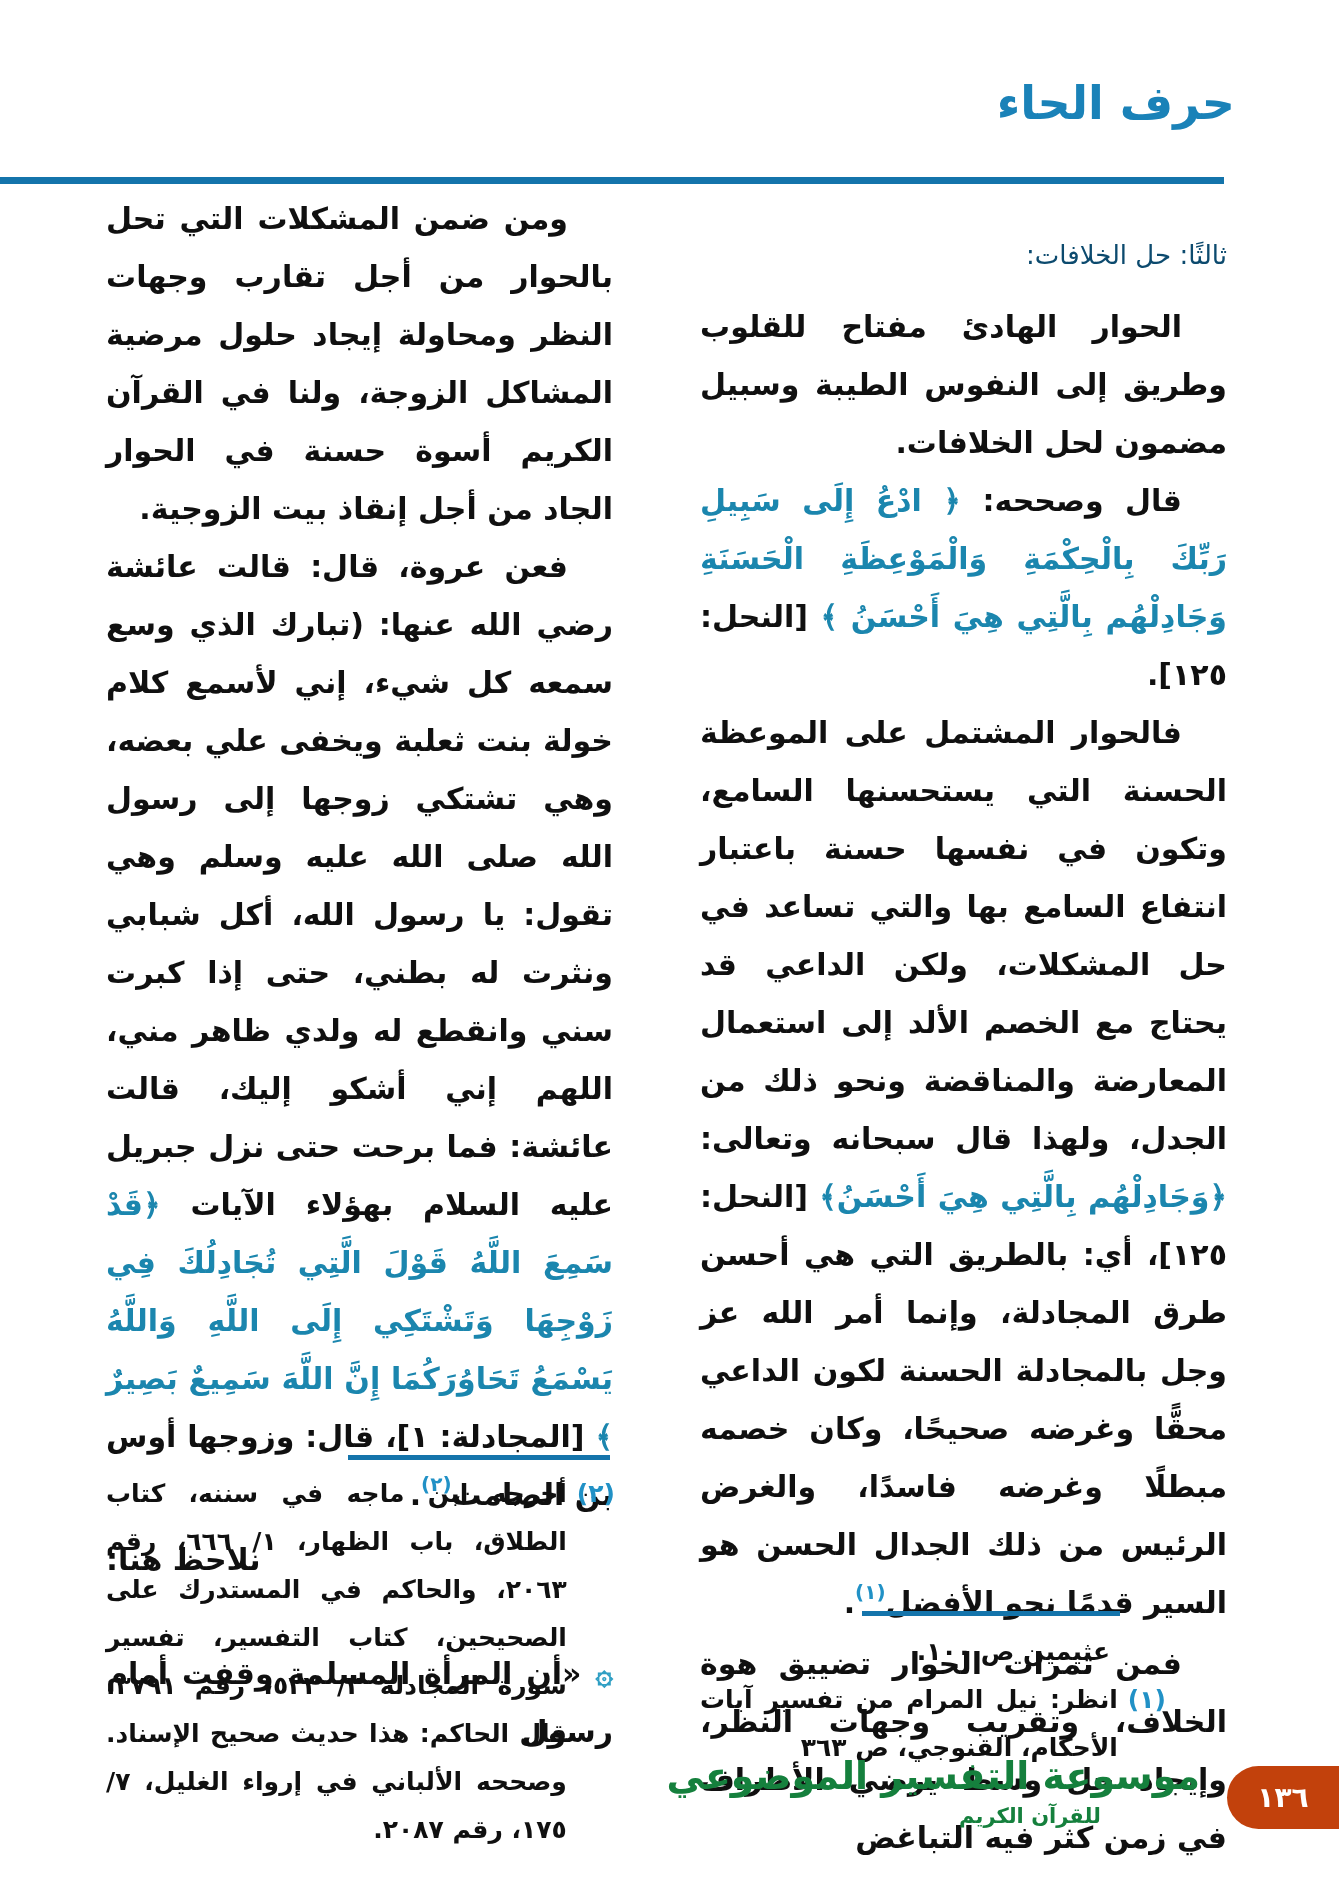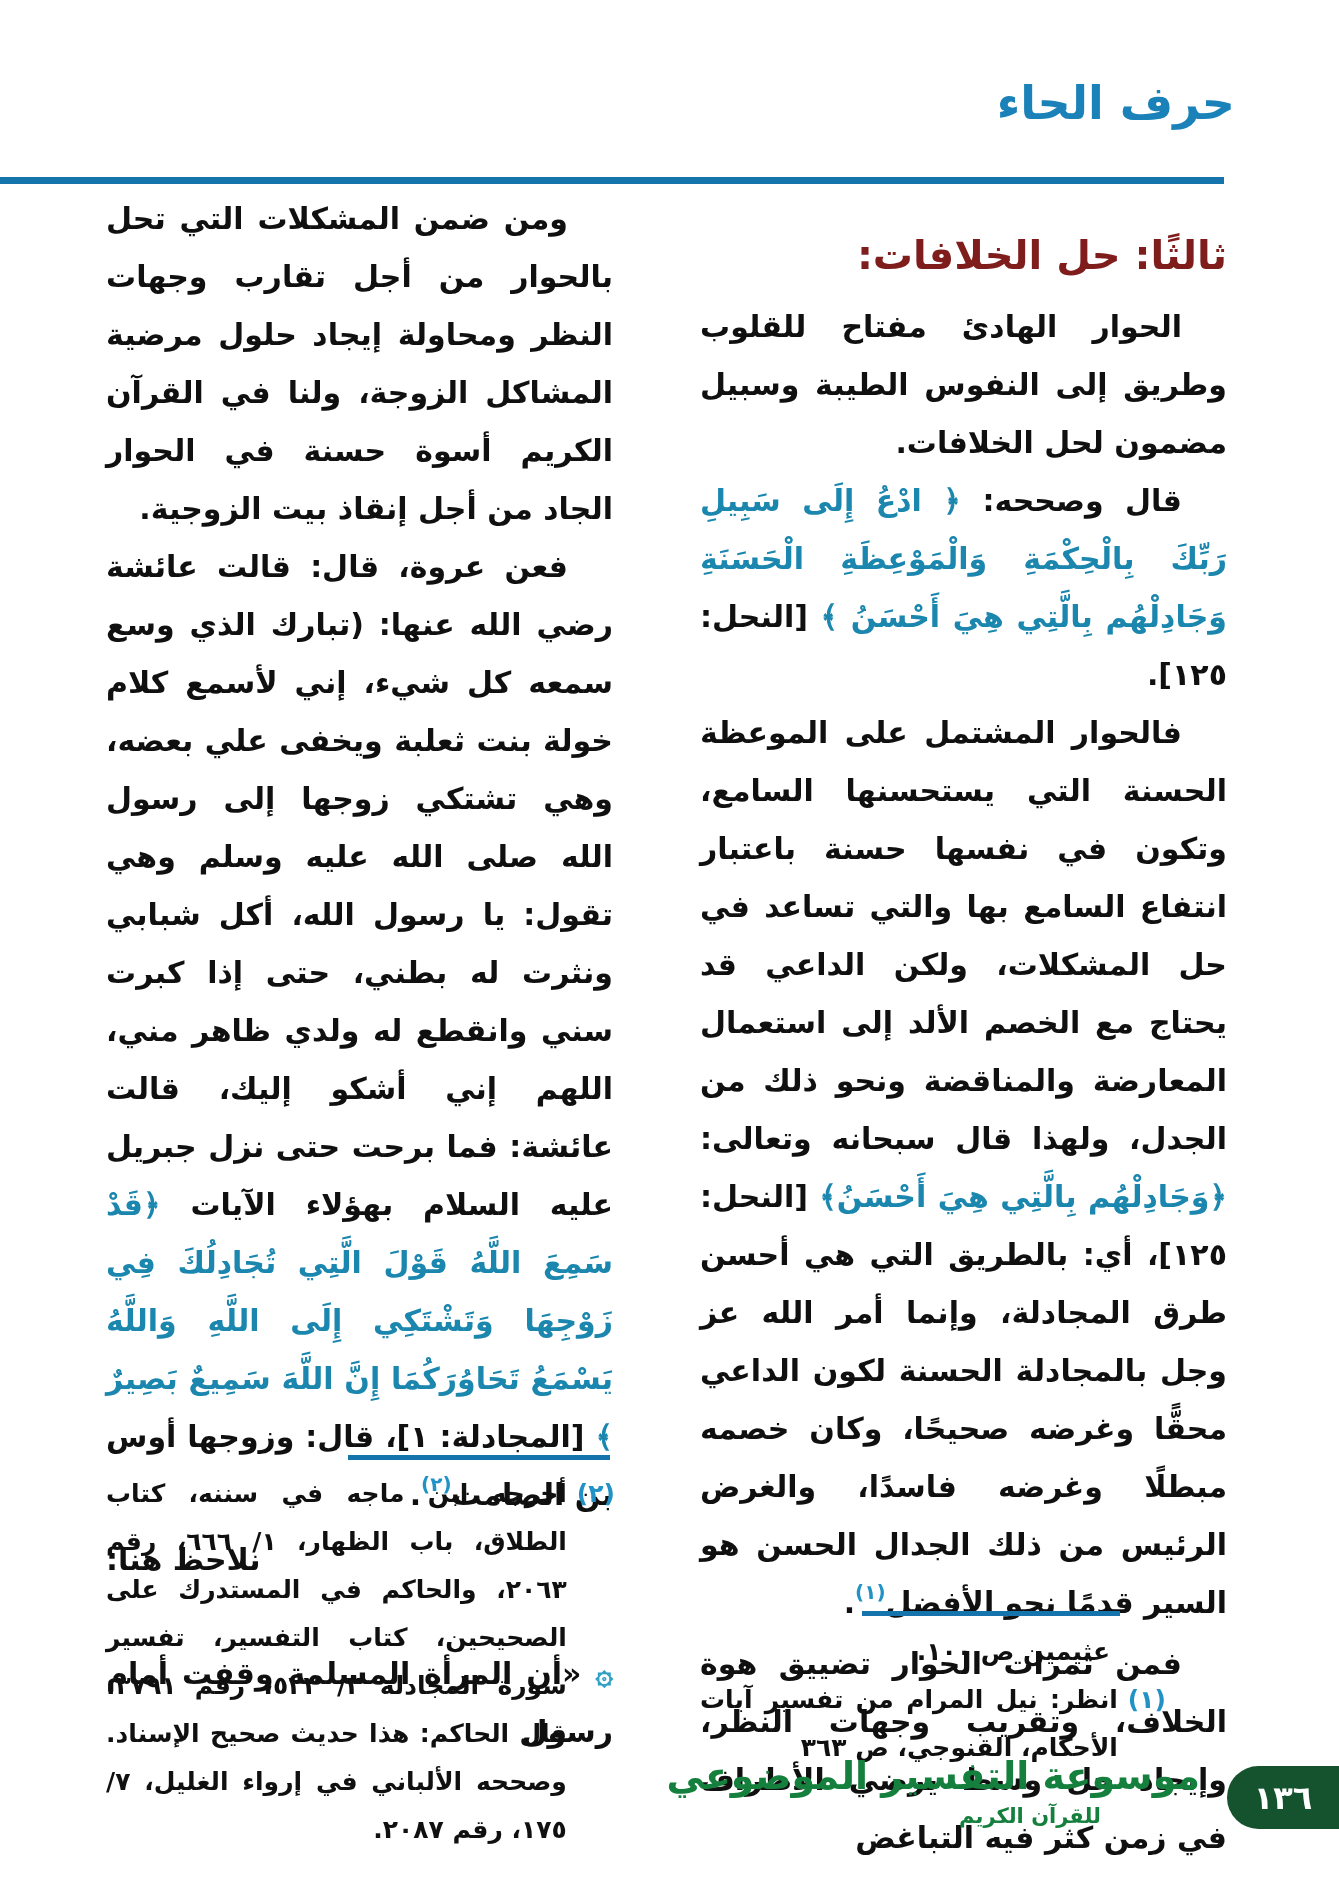--- a/index.html
+++ b/index.html
@@ -13,21 +13,21 @@
     font-size:46px; font-weight:bold; direction:rtl; letter-spacing:-2px;
   }
   .header-rule { position:absolute; top:177px; left:0; width:1224px; height:7px; background:#1474ab; }
 
   .col { position:absolute; direction:rtl; text-align:justify; color:#101010; font-weight:bold; }
   .col-right { top:222px; left:700px; width:527px; }
   .col-left  { top:190px; left:106px; width:507px; }
 
   .body { font-size:30px; line-height:58px; }
   .indent { text-indent:45px; }
-  .section-heading { font-size:40px; line-height:66px; color:#7f1d1d; font-weight:bold; margin-bottom:10px; }
+  .section-heading { font-size:26px; line-height:66px; color:#0c4a6e; font-weight:normal; margin-bottom:10px; }
   .quran { color:#1b86ae; }
   .fnref { color:#2191c6; font-size:20px; position:relative; top:-14px; font-weight:bold; }
   .note-heading { text-align:left; margin-top:4px; }
   .bullet-line { margin-top:56px; }
   .rosette { color:#2f9fc4; font-size:30px; margin-left:14px; }
 
   .fn-rule { position:absolute; height:5px; background:#1474ab; }
   .fn-rule-left  { top:1455px; left:348px; width:262px; }
   .fn-rule-right { top:1611px; left:862px; width:258px; }
 
@@ -38,23 +38,23 @@
   .fn-marker { color:#2191c6; white-space:nowrap; }
   .fn-text { flex:1; text-align:justify; }
   .fn-carry { padding-right:56px; text-align:justify; }
 
   .logo { position:absolute; top:1752px; left:860px; width:340px; text-align:center; color:#15803d; direction:rtl; }
   .logo-main { font-size:38px; font-weight:bold; line-height:48px; white-space:nowrap; }
   .logo-sub  { font-size:21px; font-weight:bold; margin-top:4px; }
 
   .page-pill {
     position:absolute; top:1766px; left:1227px; width:112px; height:63px;
-    background:#14532d; border-radius:34px 0 0 34px;
+    background:#c2410c; border-radius:34px 0 0 34px;
     display:flex; align-items:center; justify-content:center;
-    color:#ffffff; font-size:32px; font-weight:bold; direction:rtl;
+    color:#ffffff; font-size:28px; font-weight:bold; direction:rtl;
   }
 </style>
 </head>
 <body>
 
 <div class="page">
 
   <div class="header-title">حرف الحاء</div>
   <div class="header-rule"></div>
 

